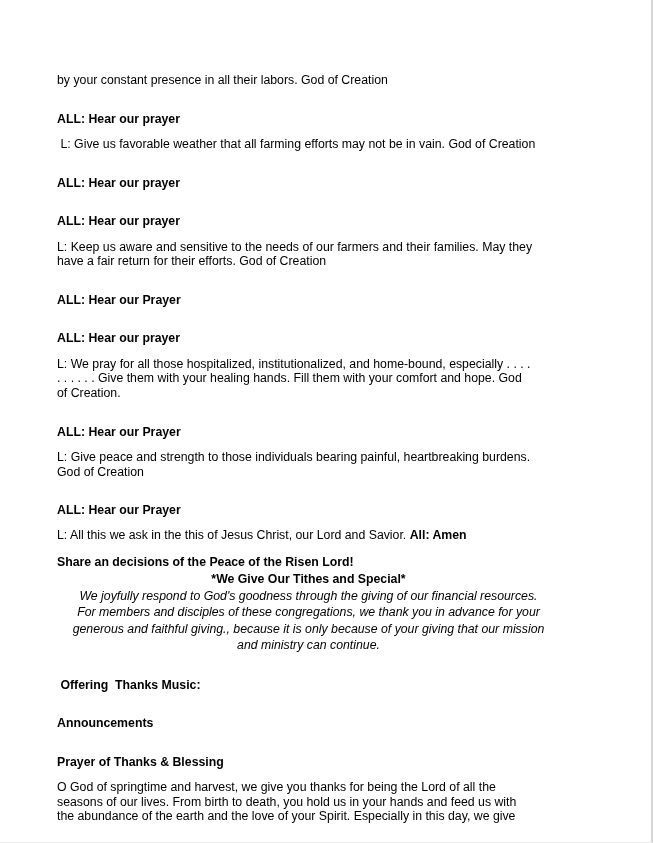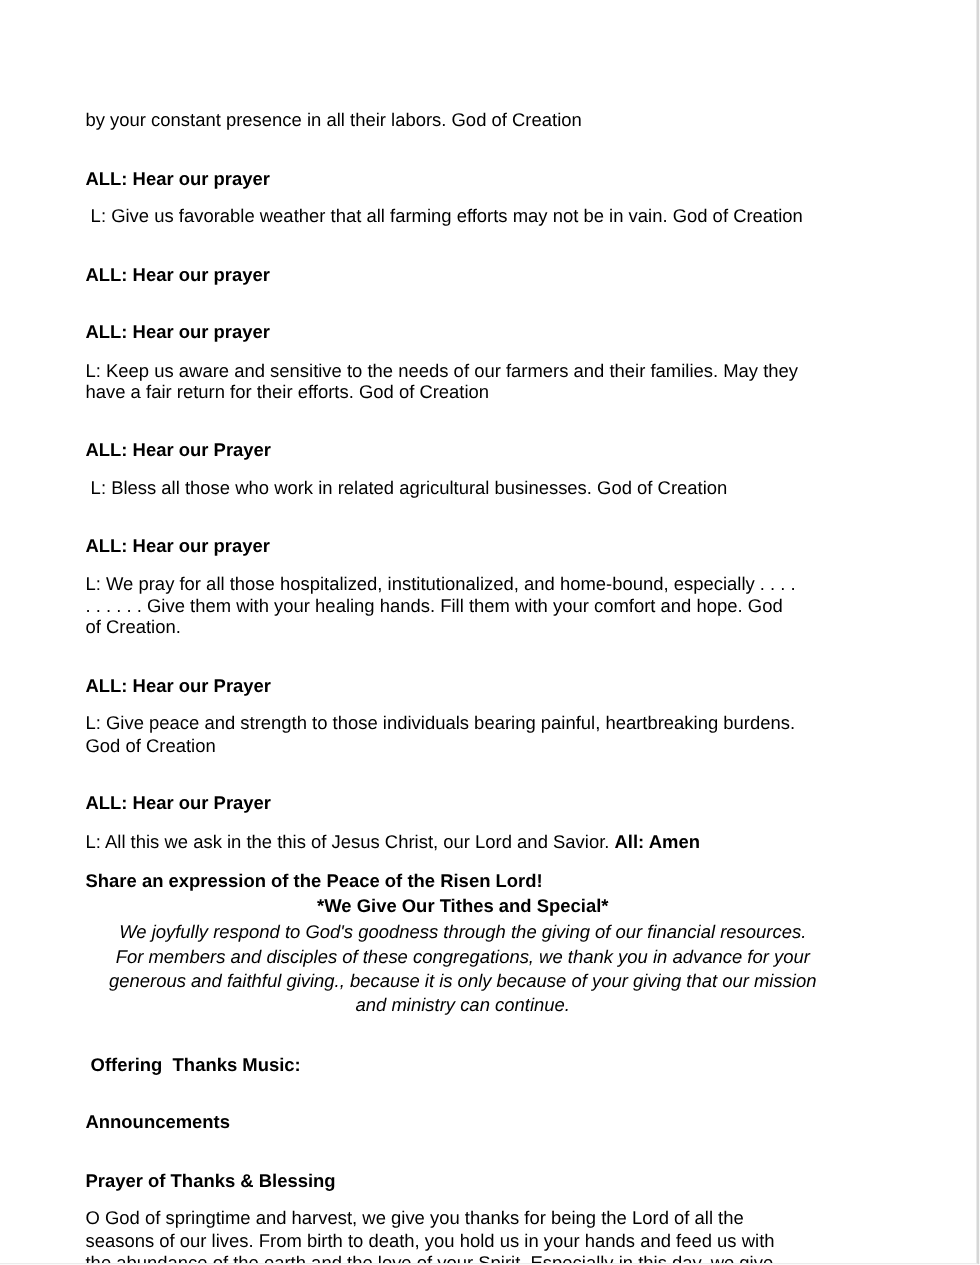--- a/index.html
+++ b/index.html
@@ -55,34 +55,33 @@
   <div class="doc">
 
     <p class="para">by your constant presence in all their labors. God of Creation</p>
     <p class="para b">ALL: Hear our prayer</p>
     <p class="para"> L: Give us favorable weather that all farming efforts may not be in vain. God of Creation</p>
     <p class="para b">ALL: Hear our prayer</p>
     <p class="para b">ALL: Hear our prayer</p>
     <p class="para">L: Keep us aware and sensitive to the needs of our farmers and their families. May they
 have a fair return for their efforts. God of Creation</p>
     <p class="para b">ALL: Hear our Prayer</p>
-    <p class="para"> L: Bless all those who work in related agricultural businesses. God of Creation</p>
     <p class="para b">ALL: Hear our prayer</p>
     <p class="para">L: We pray for all those hospitalized, institutionalized, and home-bound, especially . . . .
 . . . . . . Give them with your healing hands. Fill them with your comfort and hope. God
 of Creation.</p>
     <p class="para b">ALL: Hear our Prayer</p>
     <p class="para">L: Give peace and strength to those individuals bearing painful, heartbreaking burdens.
 God of Creation</p>
     <p class="para b">ALL: Hear our Prayer</p>
 
     <p class="para"><span>L: All this we ask in the this of Jesus Christ, our Lord and Savior. </span><span class="b">All: Amen</span></p>
 
     <div class="offering-group">
-      <p class="group-line b">Share an expression of the Peace of the Risen Lord!</p>
+      <p class="group-line b">Share an decisions of the Peace of the Risen Lord!</p>
       <p class="group-line b center">*We Give Our Tithes and Special*</p>
       <p class="group-line i center note">We joyfully respond to God's goodness through the giving of our financial resources.
 For members and disciples of these congregations, we thank you in advance for your
 generous and faithful giving., because it is only because of your giving that our mission
 and ministry can continue.</p>
     </div>
 
     <p class="para b"> Offering  Thanks Music:</p>
     <p class="para b">Announcements</p>
     <p class="para b">Prayer of Thanks &amp; Blessing</p>

